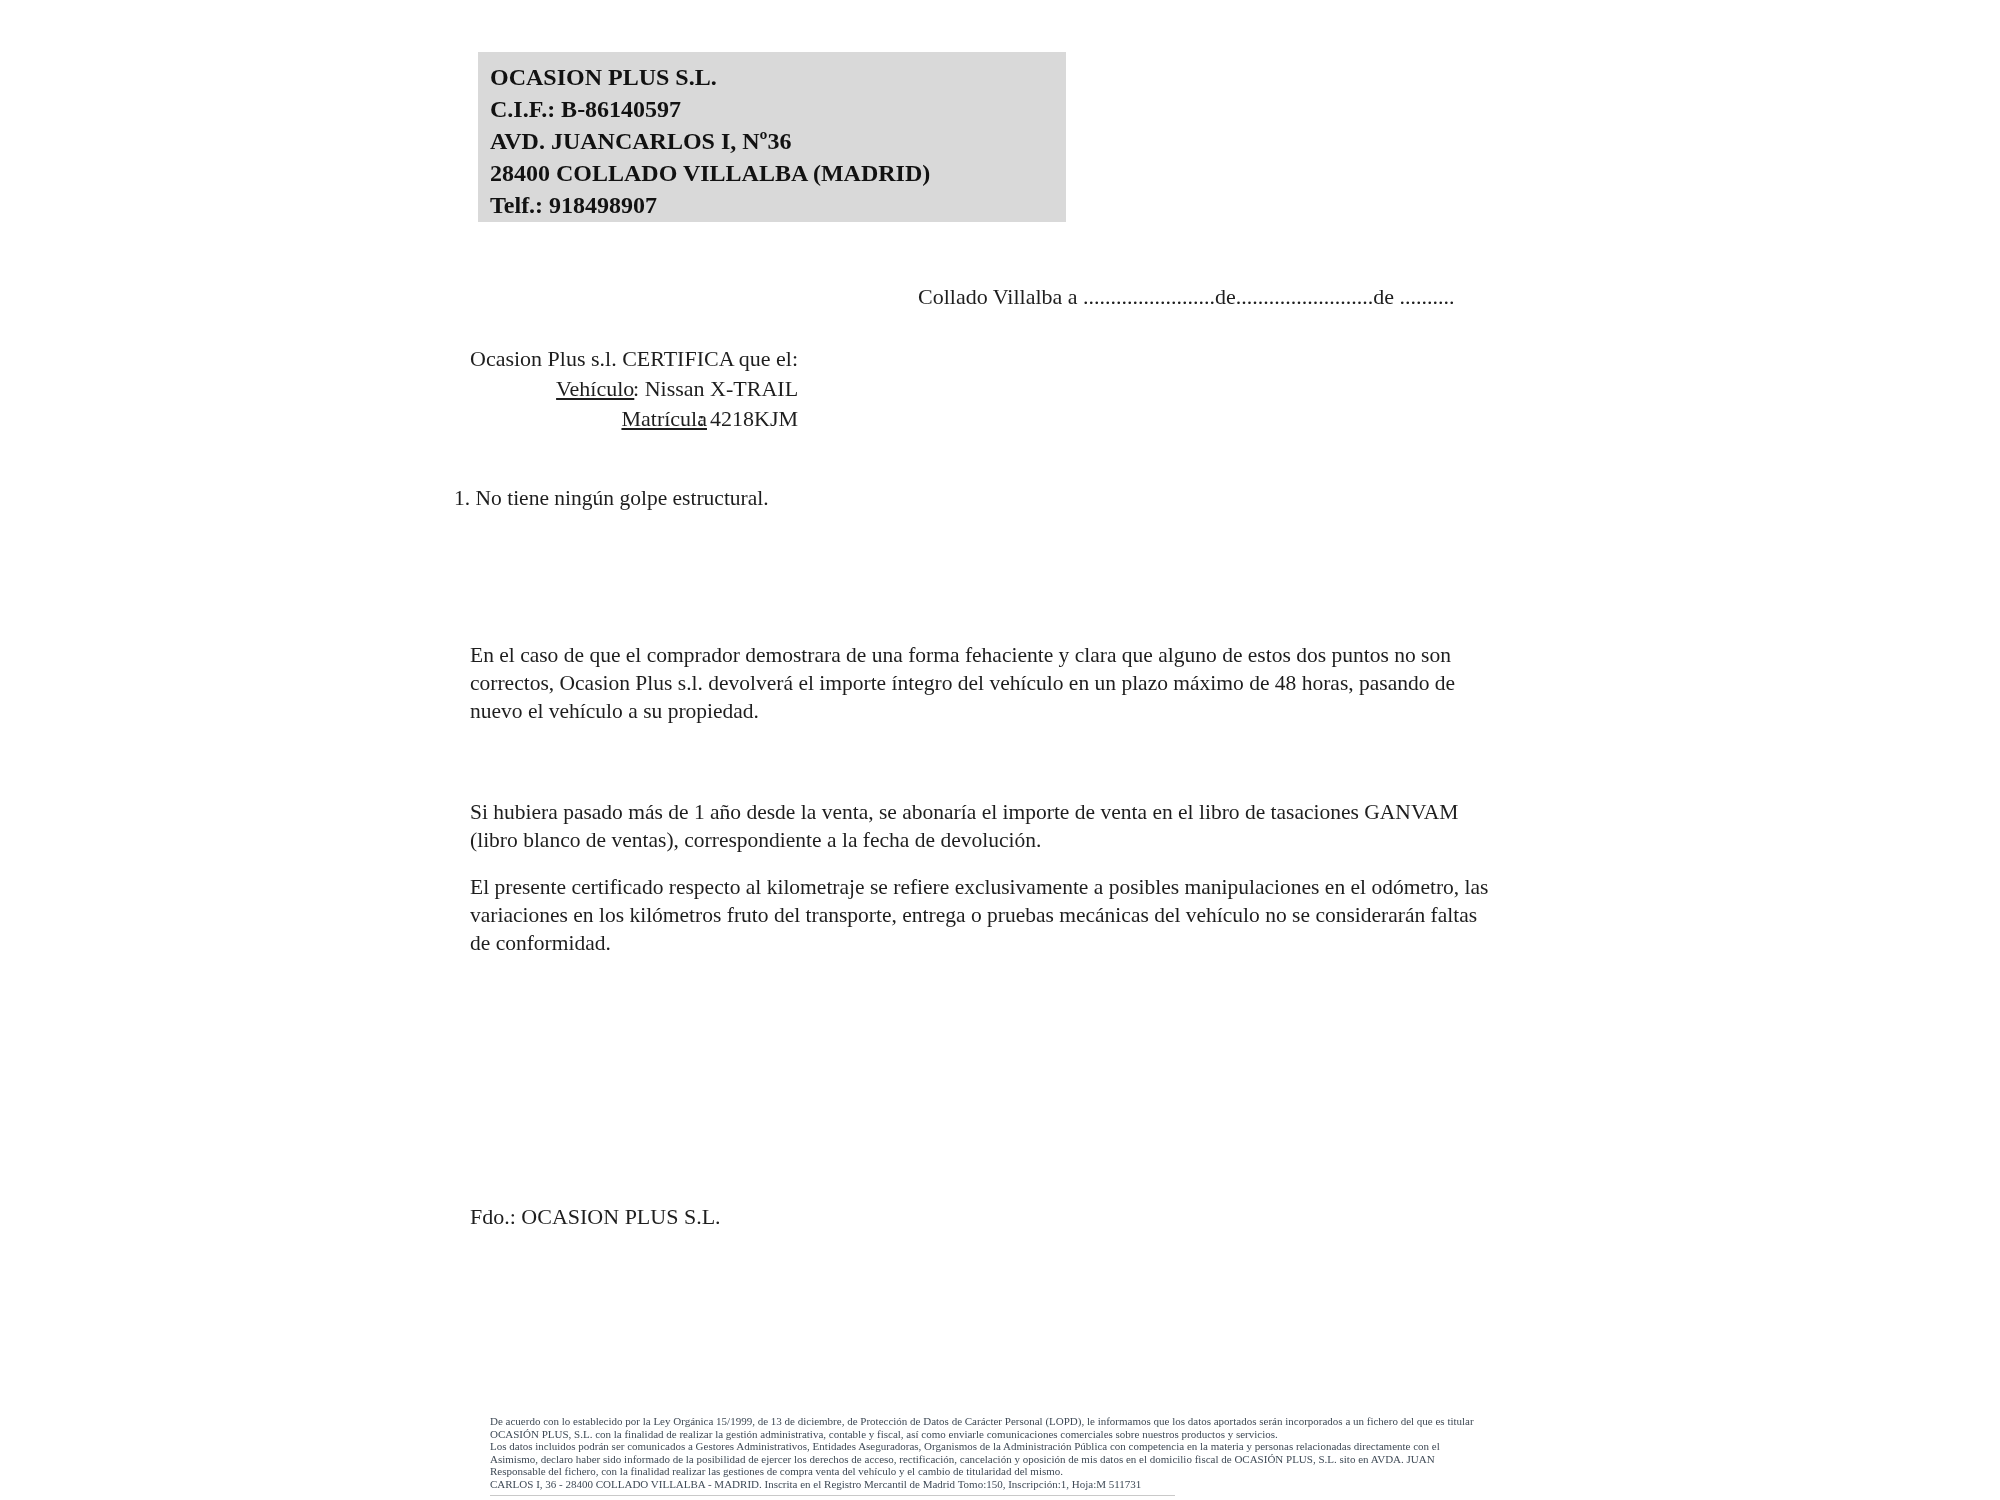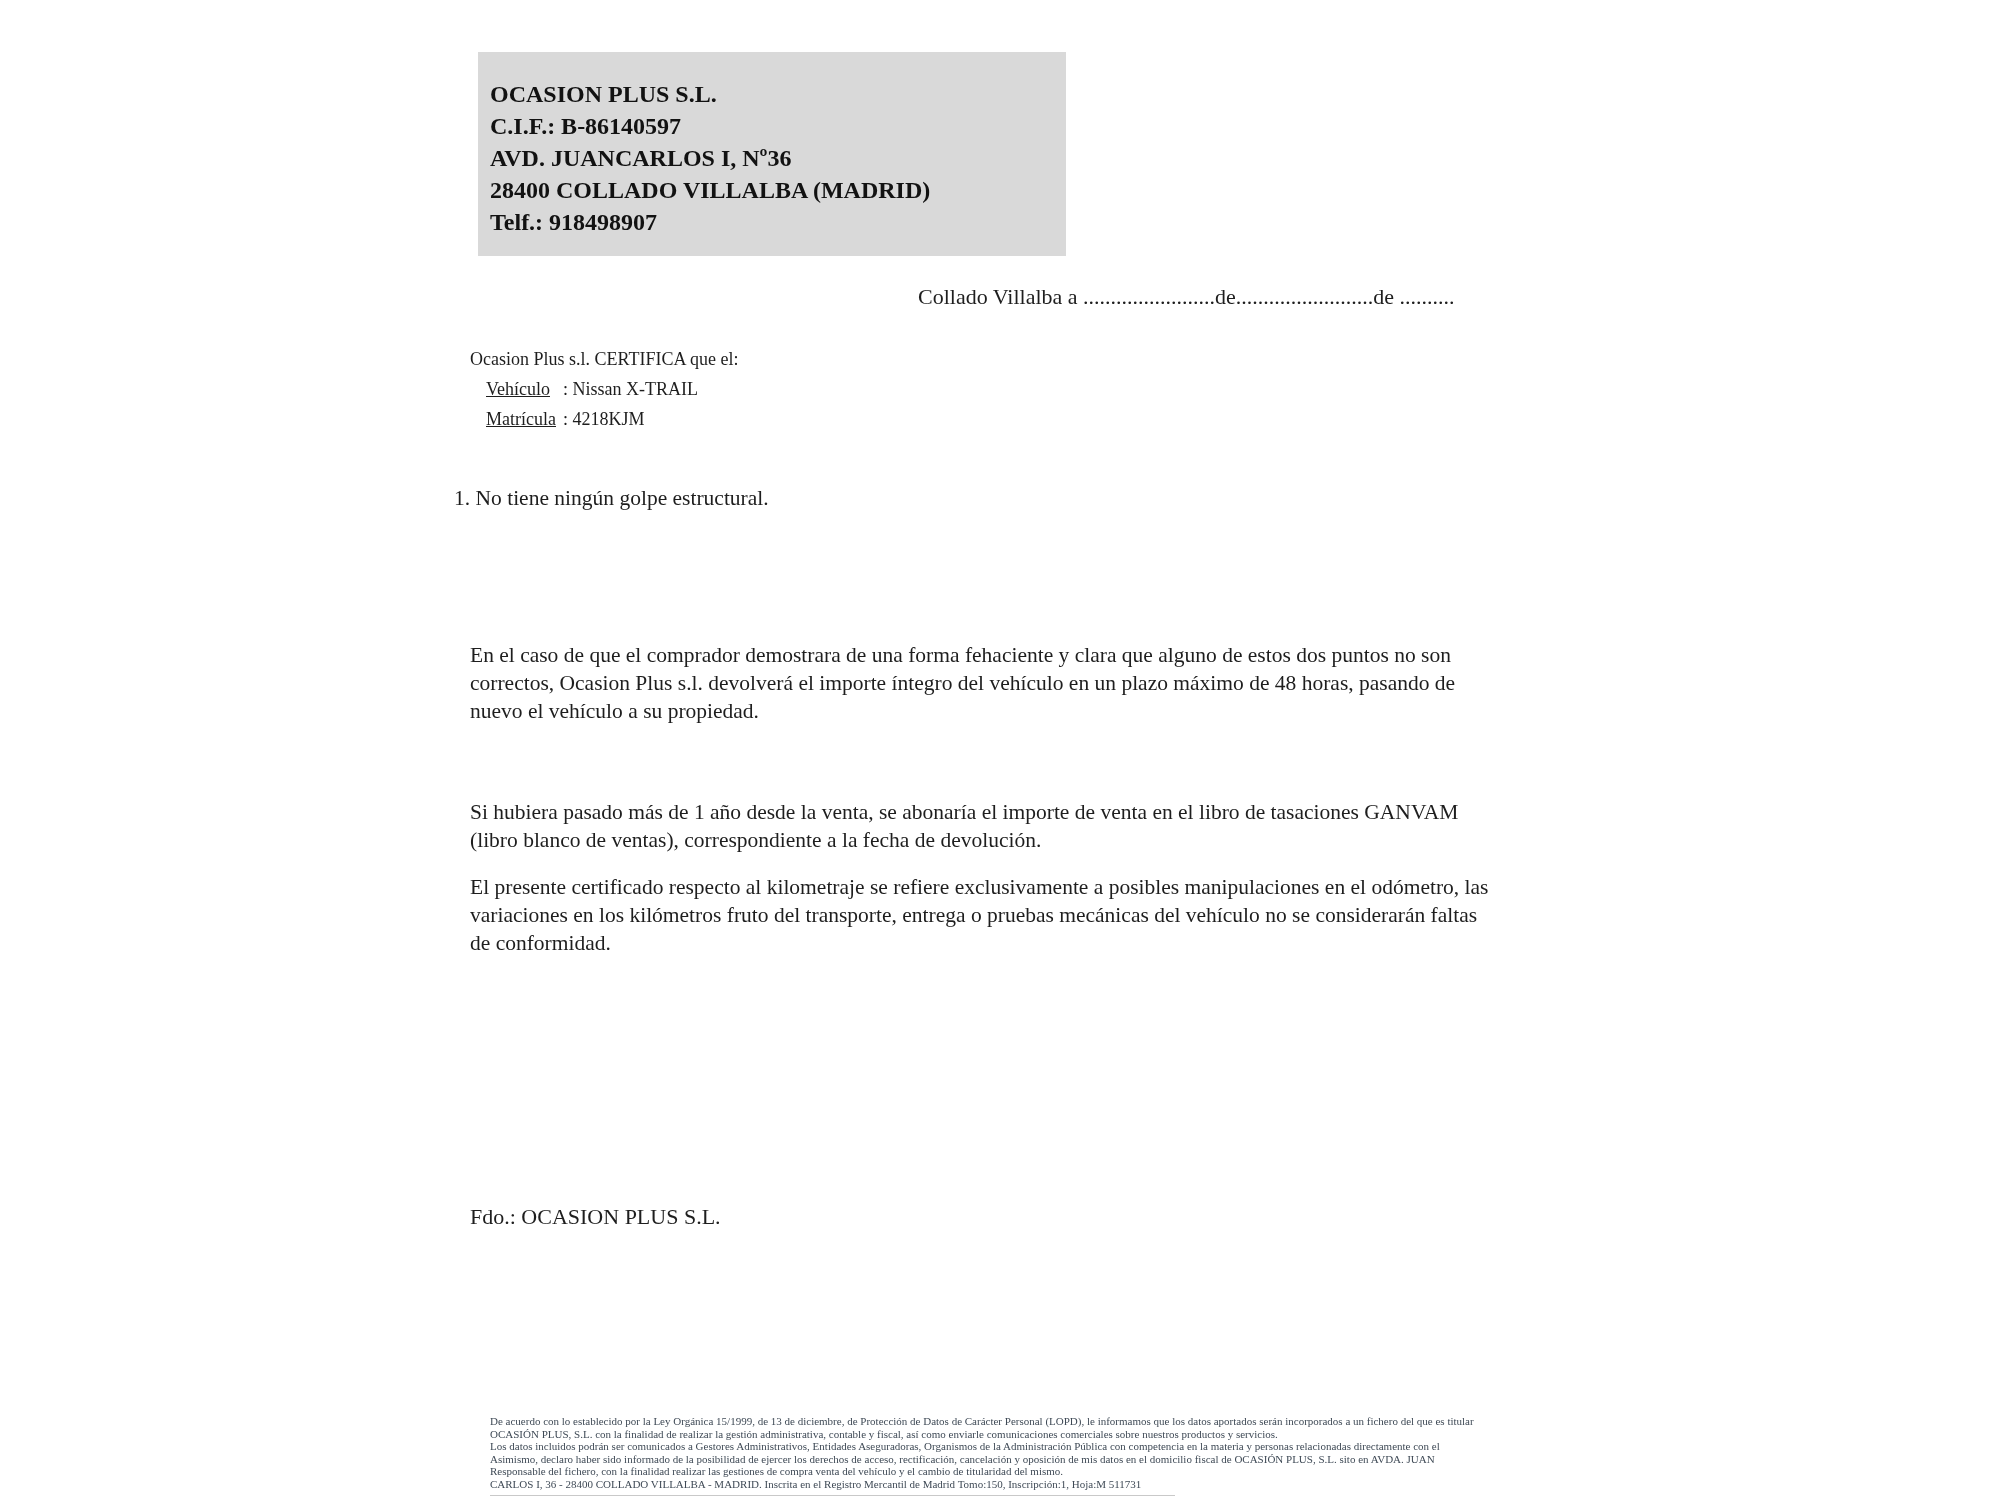--- a/index.html
+++ b/index.html
@@ -16,39 +16,40 @@
     color: #1e1e1e;
     overflow: hidden;
   }
   .header-box {
     position: absolute;
     left: 478px;
     top: 52px;
     width: 564px;
     height: 152px;
     background: #d9d9d9;
-    padding: 26px 12px;
+    padding: 9px 12px;
     font-weight: bold;
     font-size: 24px;
     line-height: 32px;
     color: #121212;
   }
   .date-line {
     position: absolute;
     left: 918px;
     top: 284px;
     font-size: 22px;
     white-space: nowrap;
   }
   .certify-block {
     position: absolute;
     left: 470px;
     top: 344px;
-    font-size: 18px;
+    font-size: 22px;
     line-height: 30px;
+    text-align: right;
   }
   .kv-label {
     display: inline-block;
     width: 77px;
     margin-left: 16px;
   }
   .kv-label .uword {
     text-decoration: underline;
   }
   .point {

